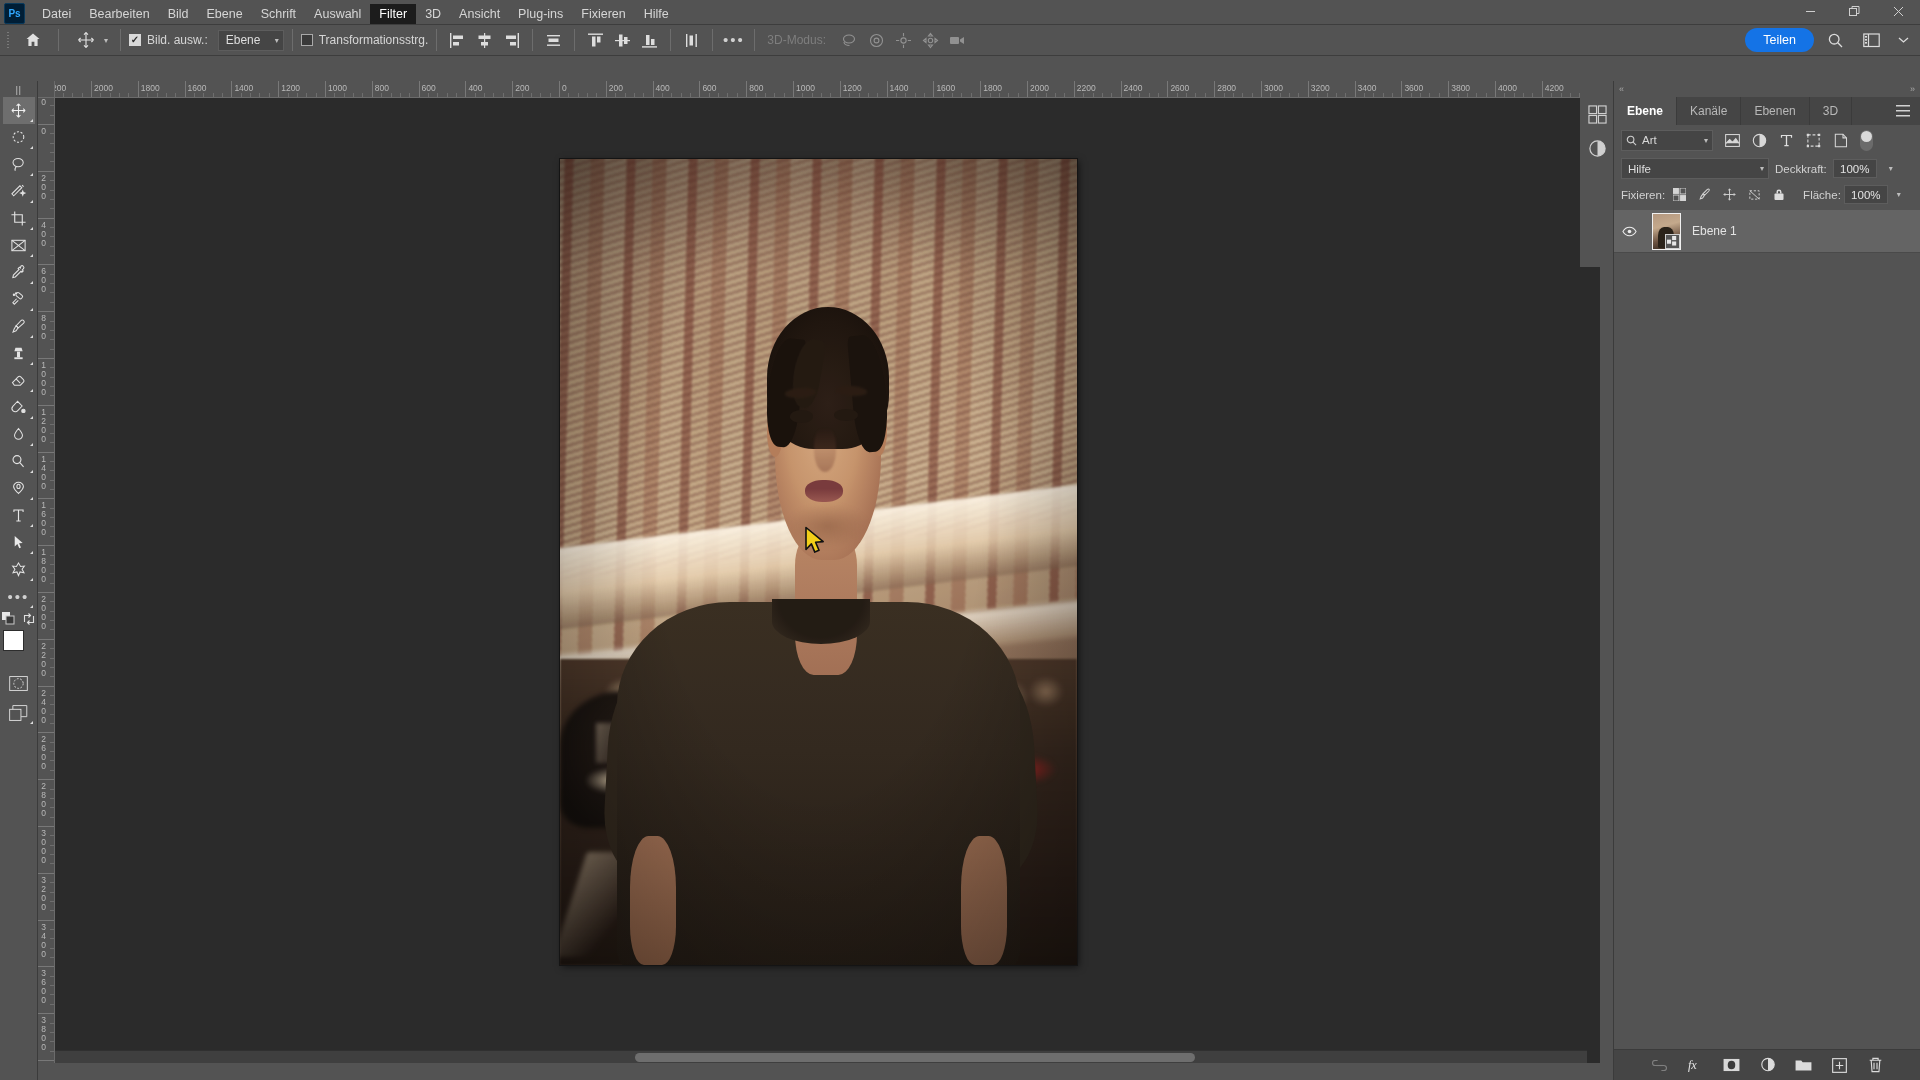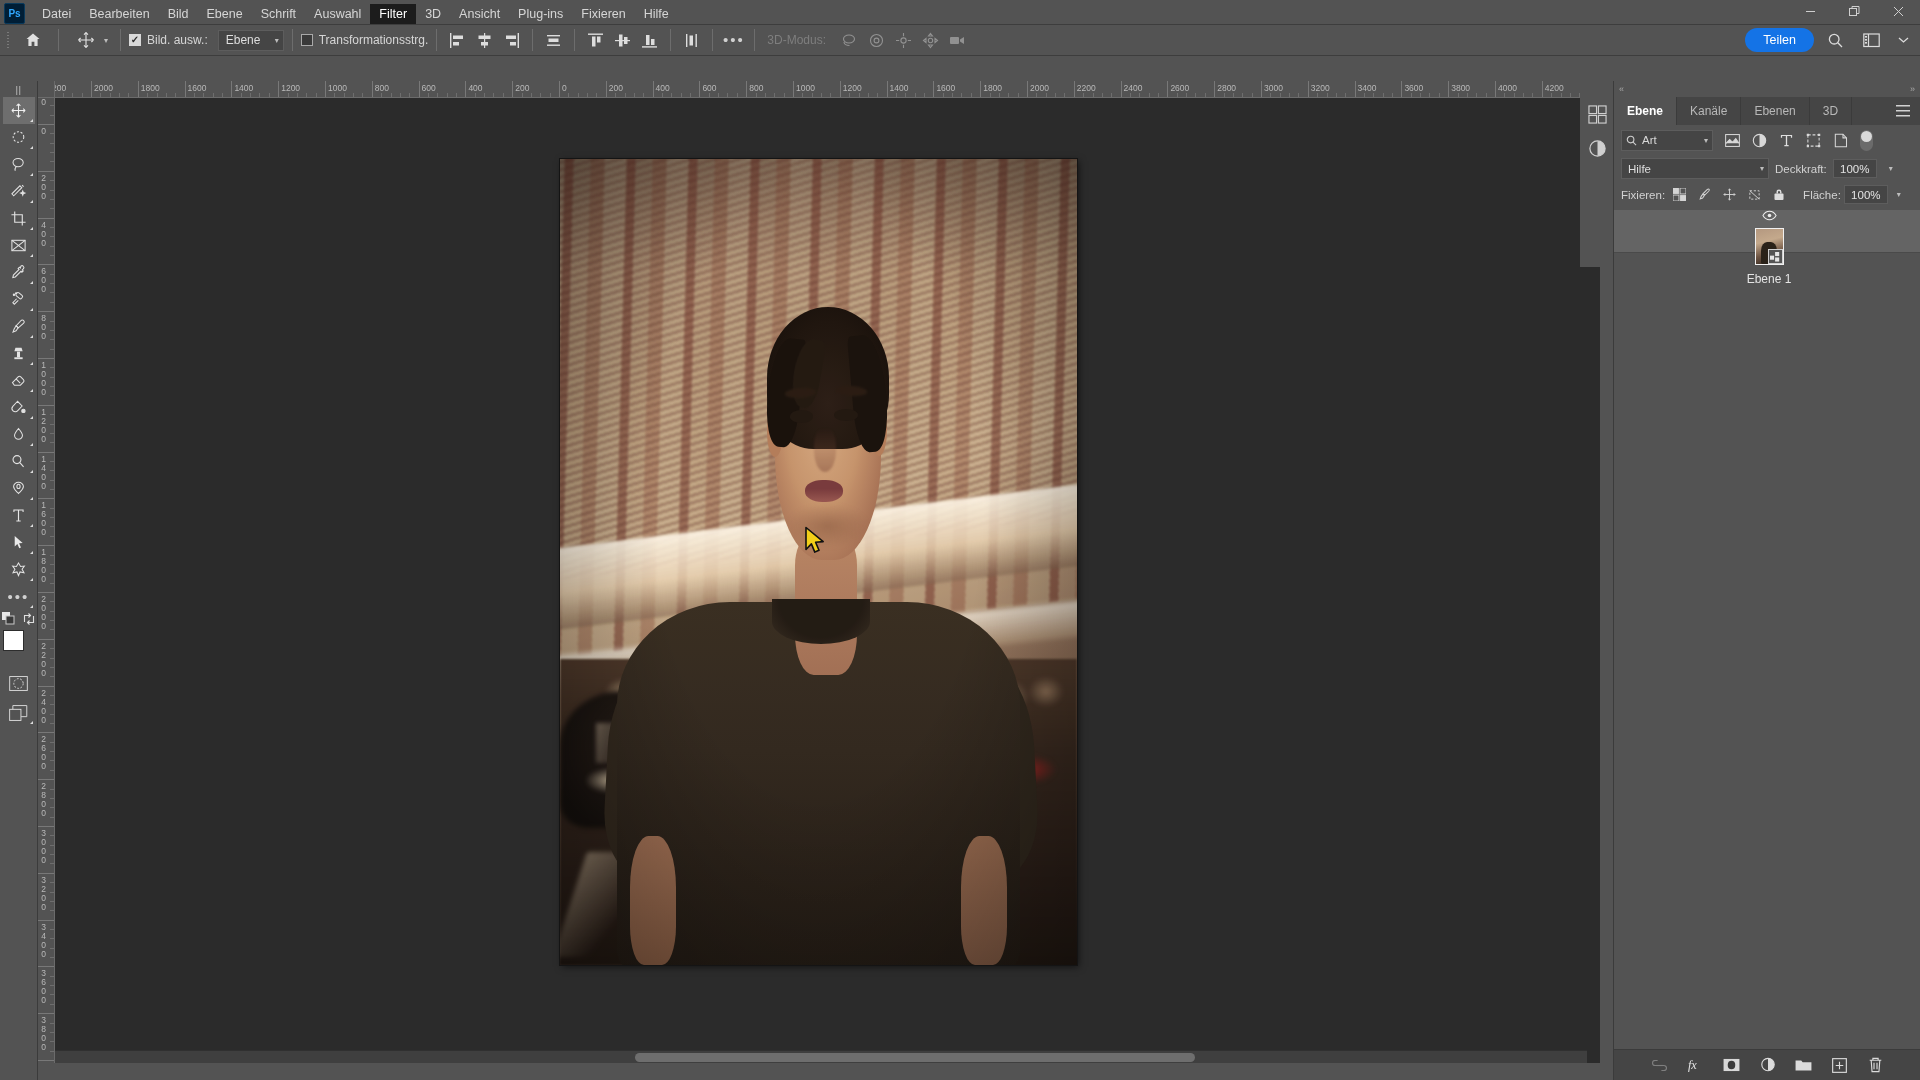--- a/index.html
+++ b/index.html
@@ -373,21 +373,21 @@
     display: flex; align-items: center; justify-content: center; width: 44px; height: 19px;
     background: #454545; border: 1px solid #5d5d5d; font-size: 11.5px; color: #e2e2e2;
   }
   .lock-row { display: flex; align-items: center; height: 25px; padding: 0 8px 0 7px; gap: 3px; }
   .lockicon { width: 22px; height: 20px; display: flex; align-items: center; justify-content: center; }
   .layers-list { margin-top: 3px; }
   .layer-row {
     display: flex; align-items: center; height: 43px; padding-left: 4px;
     border-bottom: 1px solid #4a4a4a; gap: 7px;
   }
-  .layer-row.selected { background: #646464; flex-direction: column; }
+  .layer-row.selected { background: #646464; }
   .eye-cell { width: 22px; display: flex; align-items: center; justify-content: center; }
   .thumb-cell { width: 38px; display: flex; align-items: center; justify-content: center; }
   .lthumb {
     position: relative; width: 29px; height: 37px; border: 1px solid #2e2e2e; overflow: hidden;
   }
   .lthumb.sel { border: 1px solid #f0f0f0; }
   .th-photo {
     position: absolute; inset: 0;
     background: linear-gradient(165deg, #b49880 0%, #c4a98c 35%, #6d5443 68%, #2a2019 100%);
   }

